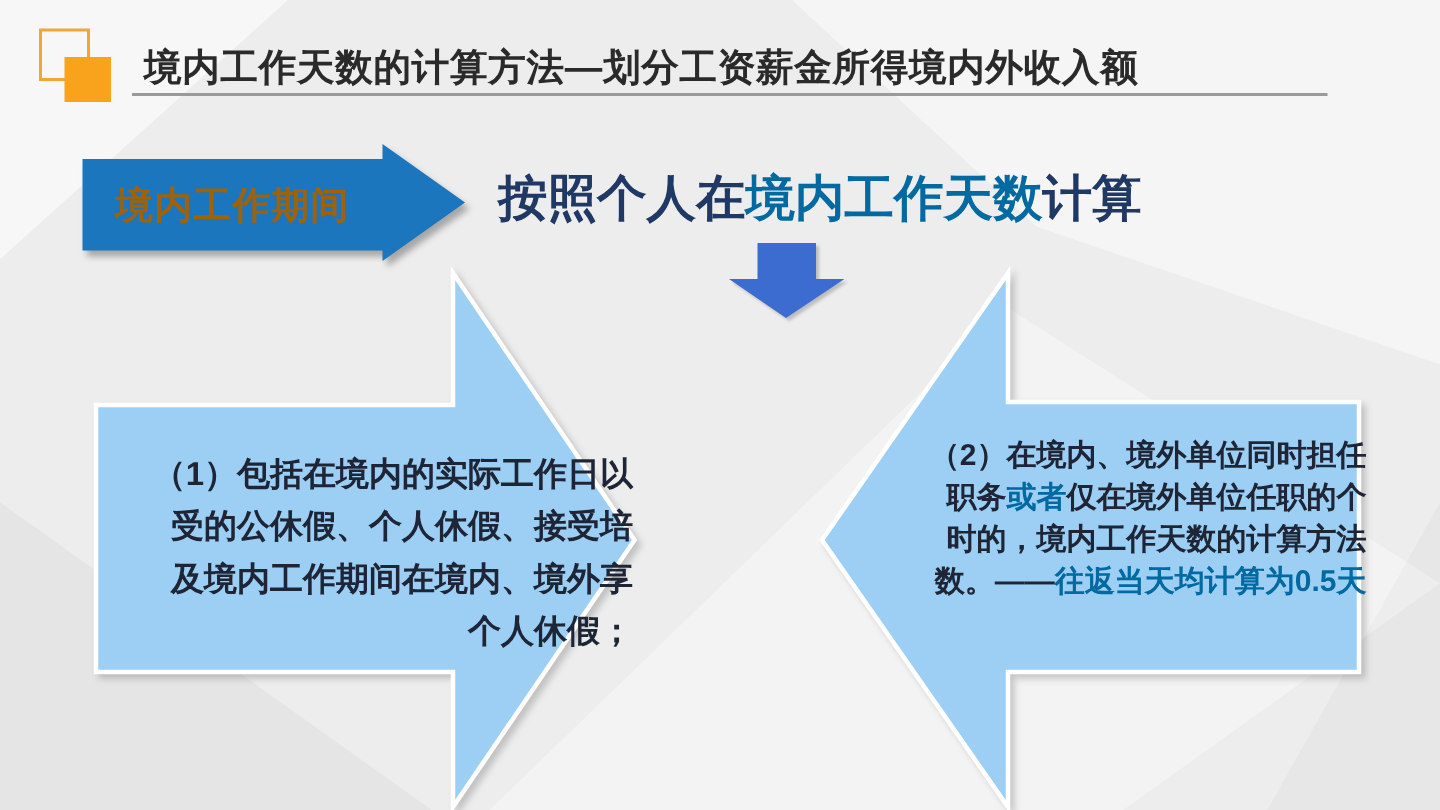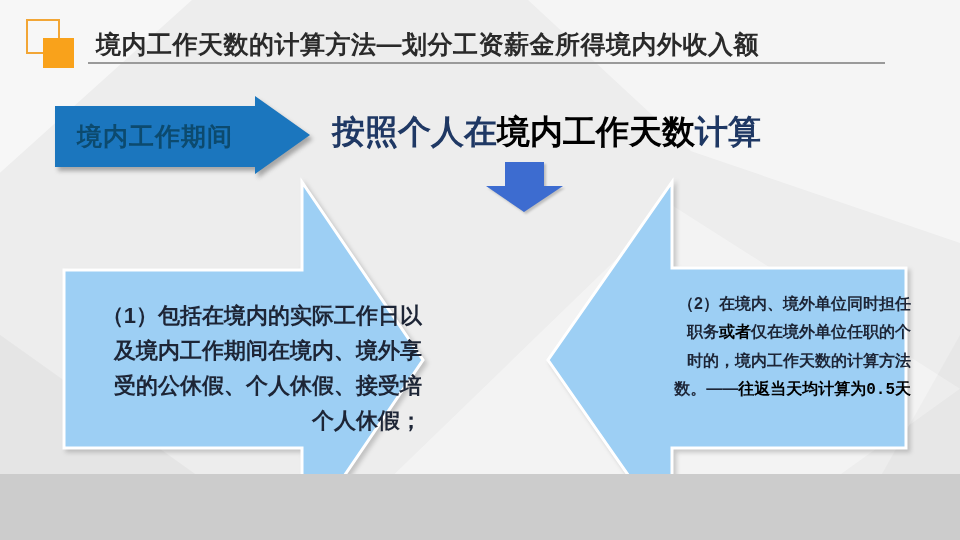--- a/index.html
+++ b/index.html
@@ -1,17 +1,17 @@
 <!DOCTYPE html>
 <html><head>
 <meta charset="utf-8">
 <style>
   html,body{margin:0;padding:0;background:#ccc;}
   .slide{
-    position:relative;width:960px;height:474px;overflow:hidden;
+    position:relative;width:960px;height:540px;overflow:hidden;
     background:#ededed;
     font-family:"Liberation Sans","DejaVu Sans",sans-serif;
   }
   
   .facet{position:absolute;left:0;top:0;width:960px;height:540px;pointer-events:none;}
   .facet.f1{background:rgba(255,255,255,.55);clip-path:polygon(0 0,20% 0,0 32%);}
   .facet.f2{background:rgba(255,255,255,.45);clip-path:polygon(55% 0,100% 0,100% 45%,72% 28%);}
   .facet.f3{background:rgba(255,255,255,.35);clip-path:polygon(34% 100%,70% 38%,100% 72%,78% 100%);}
   .facet.f4{background:rgba(0,0,0,.03);clip-path:polygon(0 62%,30% 100%,0 100%);}
   .facet.f5{background:rgba(0,0,0,.025);clip-path:polygon(88% 100%,100% 62%,100% 100%);}
@@ -26,31 +26,31 @@
     border:2px solid #F2A636;background:transparent;z-index:1;}
   .sq-fill{position:absolute;left:43px;top:38px;width:31px;height:30px;
     background:#F9A21B;z-index:2;}
   .page-title{position:absolute;left:96px;top:28px;width:800px;margin:0;
     font-size:25px;font-weight:bold;color:#2a2a2a;letter-spacing:.5px;white-space:nowrap;}
   .title-rule{position:absolute;left:88px;top:62px;width:797px;height:2px;background:#9a9a9a;}
 
   
   .banner-label{position:absolute;left:55px;top:106px;width:200px;height:61px;
     display:flex;align-items:center;justify-content:center;
-    color:#0c4a6e;font-size:25px;font-weight:bold;letter-spacing:1px;white-space:nowrap;}
+    color:#a16207;font-size:25px;font-weight:bold;letter-spacing:1px;white-space:nowrap;}
 
   
   .heading{position:absolute;left:332px;top:112px;width:480px;margin:0;
     font-size:33px;line-height:40px;font-weight:bold;color:#1F3864;white-space:nowrap;}
-  .red{color:#000000;font-family:Liberation Mono, monospace;}
+  .red{color:#0369a1;}
 
   
   .arrow-text{position:absolute;font-weight:bold;color:#1d2536;white-space:nowrap;text-align:right;}
   .arrow-text.left{left:72px;top:298px;width:350px;font-size:22px;line-height:35px;}
-  .arrow-text.right{left:606px;top:290px;width:305px;font-size:16px;line-height:28px;}
+  .arrow-text.right{left:606px;top:290px;width:305px;font-size:20px;line-height:28px;}
   .arrow-text div{white-space:nowrap;}
 </style>
 </head>
 <body>
 
 <div class="slide">
 
   <div class="facet f1"></div>
   <div class="facet f2"></div>
   <div class="facet f3"></div>
@@ -72,22 +72,22 @@
   <div class="sq-fill"></div>
   <h1 class="page-title">境内工作天数的计算方法—划分工资薪金所得境内外收入额</h1>
   <div class="title-rule"></div>
 
   <div class="banner-label">境内工作期间</div>
 
   <h2 class="heading"><span>按照个人在</span><span class="red">境内工作天数</span><span>计算</span></h2>
 
   <div class="arrow-text left">
     <div>（1）包括在境内的实际工作日以</div>
+    <div>受的公休假、个人休假、接受培</div>
     <div>及境内工作期间在境内、境外享</div>
-    <div>受的公休假、个人休假、接受培</div>
     <div>个人休假；</div>
   </div>
 
   <div class="arrow-text right">
     <div><span>（2）在境内、境外单位同时担任</span></div>
     <div><span>职务</span><span class="red">或者</span><span>仅在境外单位任职的个</span></div>
     <div><span>时的，境内工作天数的计算方法</span></div>
     <div><span>数。——</span><span class="red">往返当天均计算为0.5天</span></div>
   </div>
 

